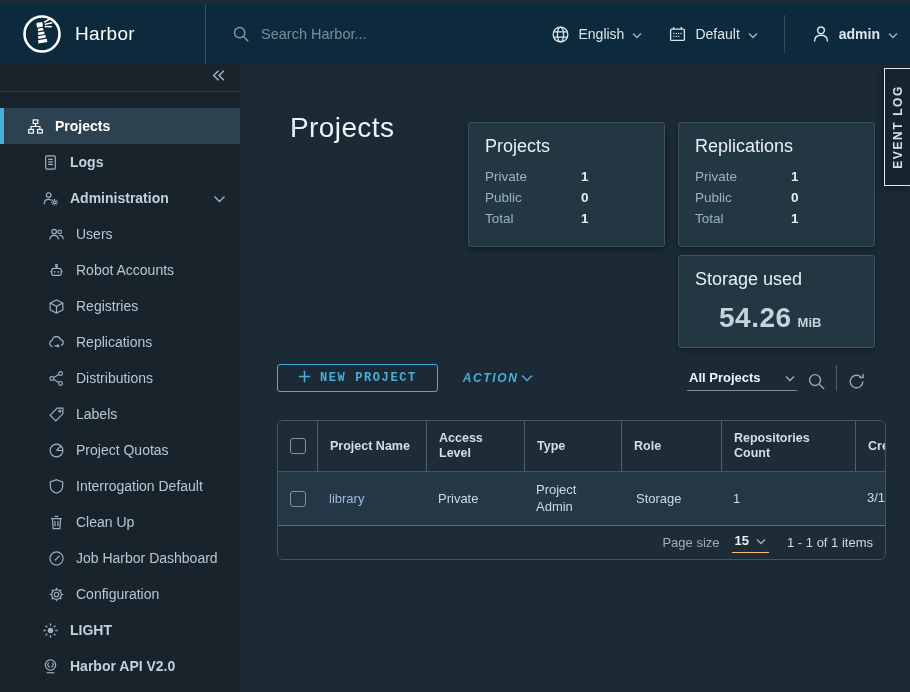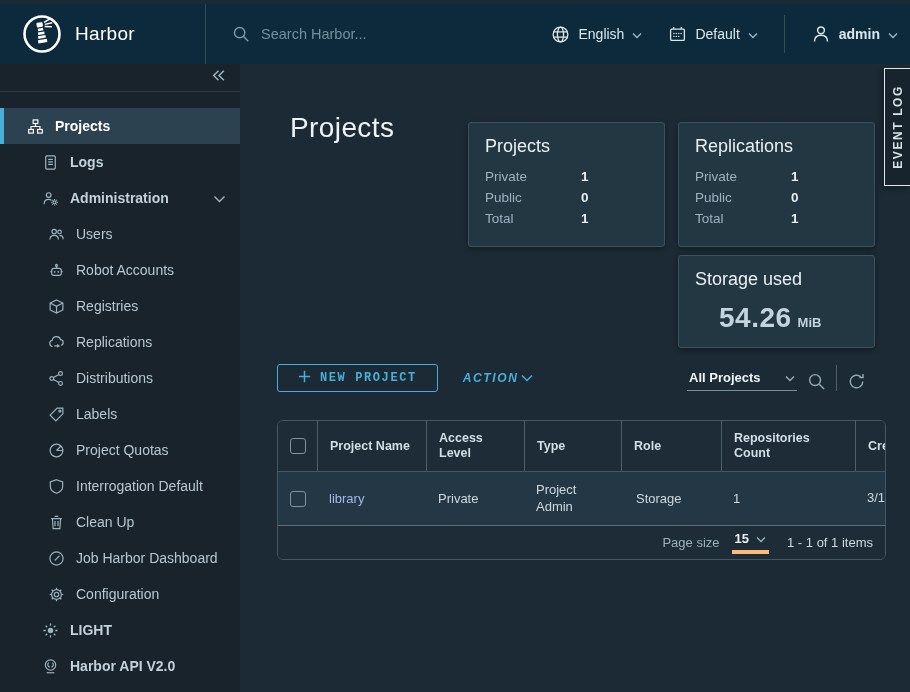--- a/index.html
+++ b/index.html
@@ -92,21 +92,21 @@
     border-bottom:1px solid #5d6f7a; align-items:center; font-size:13px; color:#cdd9e0; }
   .gr.first { justify-content:center; padding:0; }
   .w-cb{width:39px} .w-name{width:109px} .w-access{width:98px} .w-role{width:100px}
   .w-type{width:97px} .w-repos{width:134px} .w-created{width:120px}
   .cbx { width:16px; height:16px; border:1px solid #7e939f; border-radius:3px;
     display:inline-block; cursor:pointer; background:transparent; }
   .proj-link { color:#a3b6ea; cursor:pointer; }
   .cell-wrap { line-height:1.25; }
   .grid-footer { height:33px; display:flex; align-items:center; justify-content:flex-end;
     background:#1d2c36; font-size:13px; color:#9db0bb; padding-right:12px; }
-  .ps-select { display:flex; align-items:center; gap:7px; border-bottom:4px solid #fdba74;
+  .ps-select { display:flex; align-items:center; gap:7px; border-bottom:1px solid #fdba74;
     color:#eaf1f4; font-weight:700; padding:0 3px 4px; margin:0 18px 0 12px; cursor:pointer; }
   .range-text { color:#cfdbe2; }
 
   
   .event-tab { position:absolute; left:884px; top:68px; width:26px; height:118px;
     background:#18242d; border:1px solid #dfe8ec; border-right:none;
     display:flex; align-items:center; justify-content:center;
     box-shadow:-2px 2px 5px rgba(0,0,0,0.35); cursor:pointer; z-index:6; }
   .event-tab span { writing-mode:vertical-rl; transform:rotate(180deg);
     font-size:12px; font-weight:700; letter-spacing:1.6px; color:#d7e2e8; }

